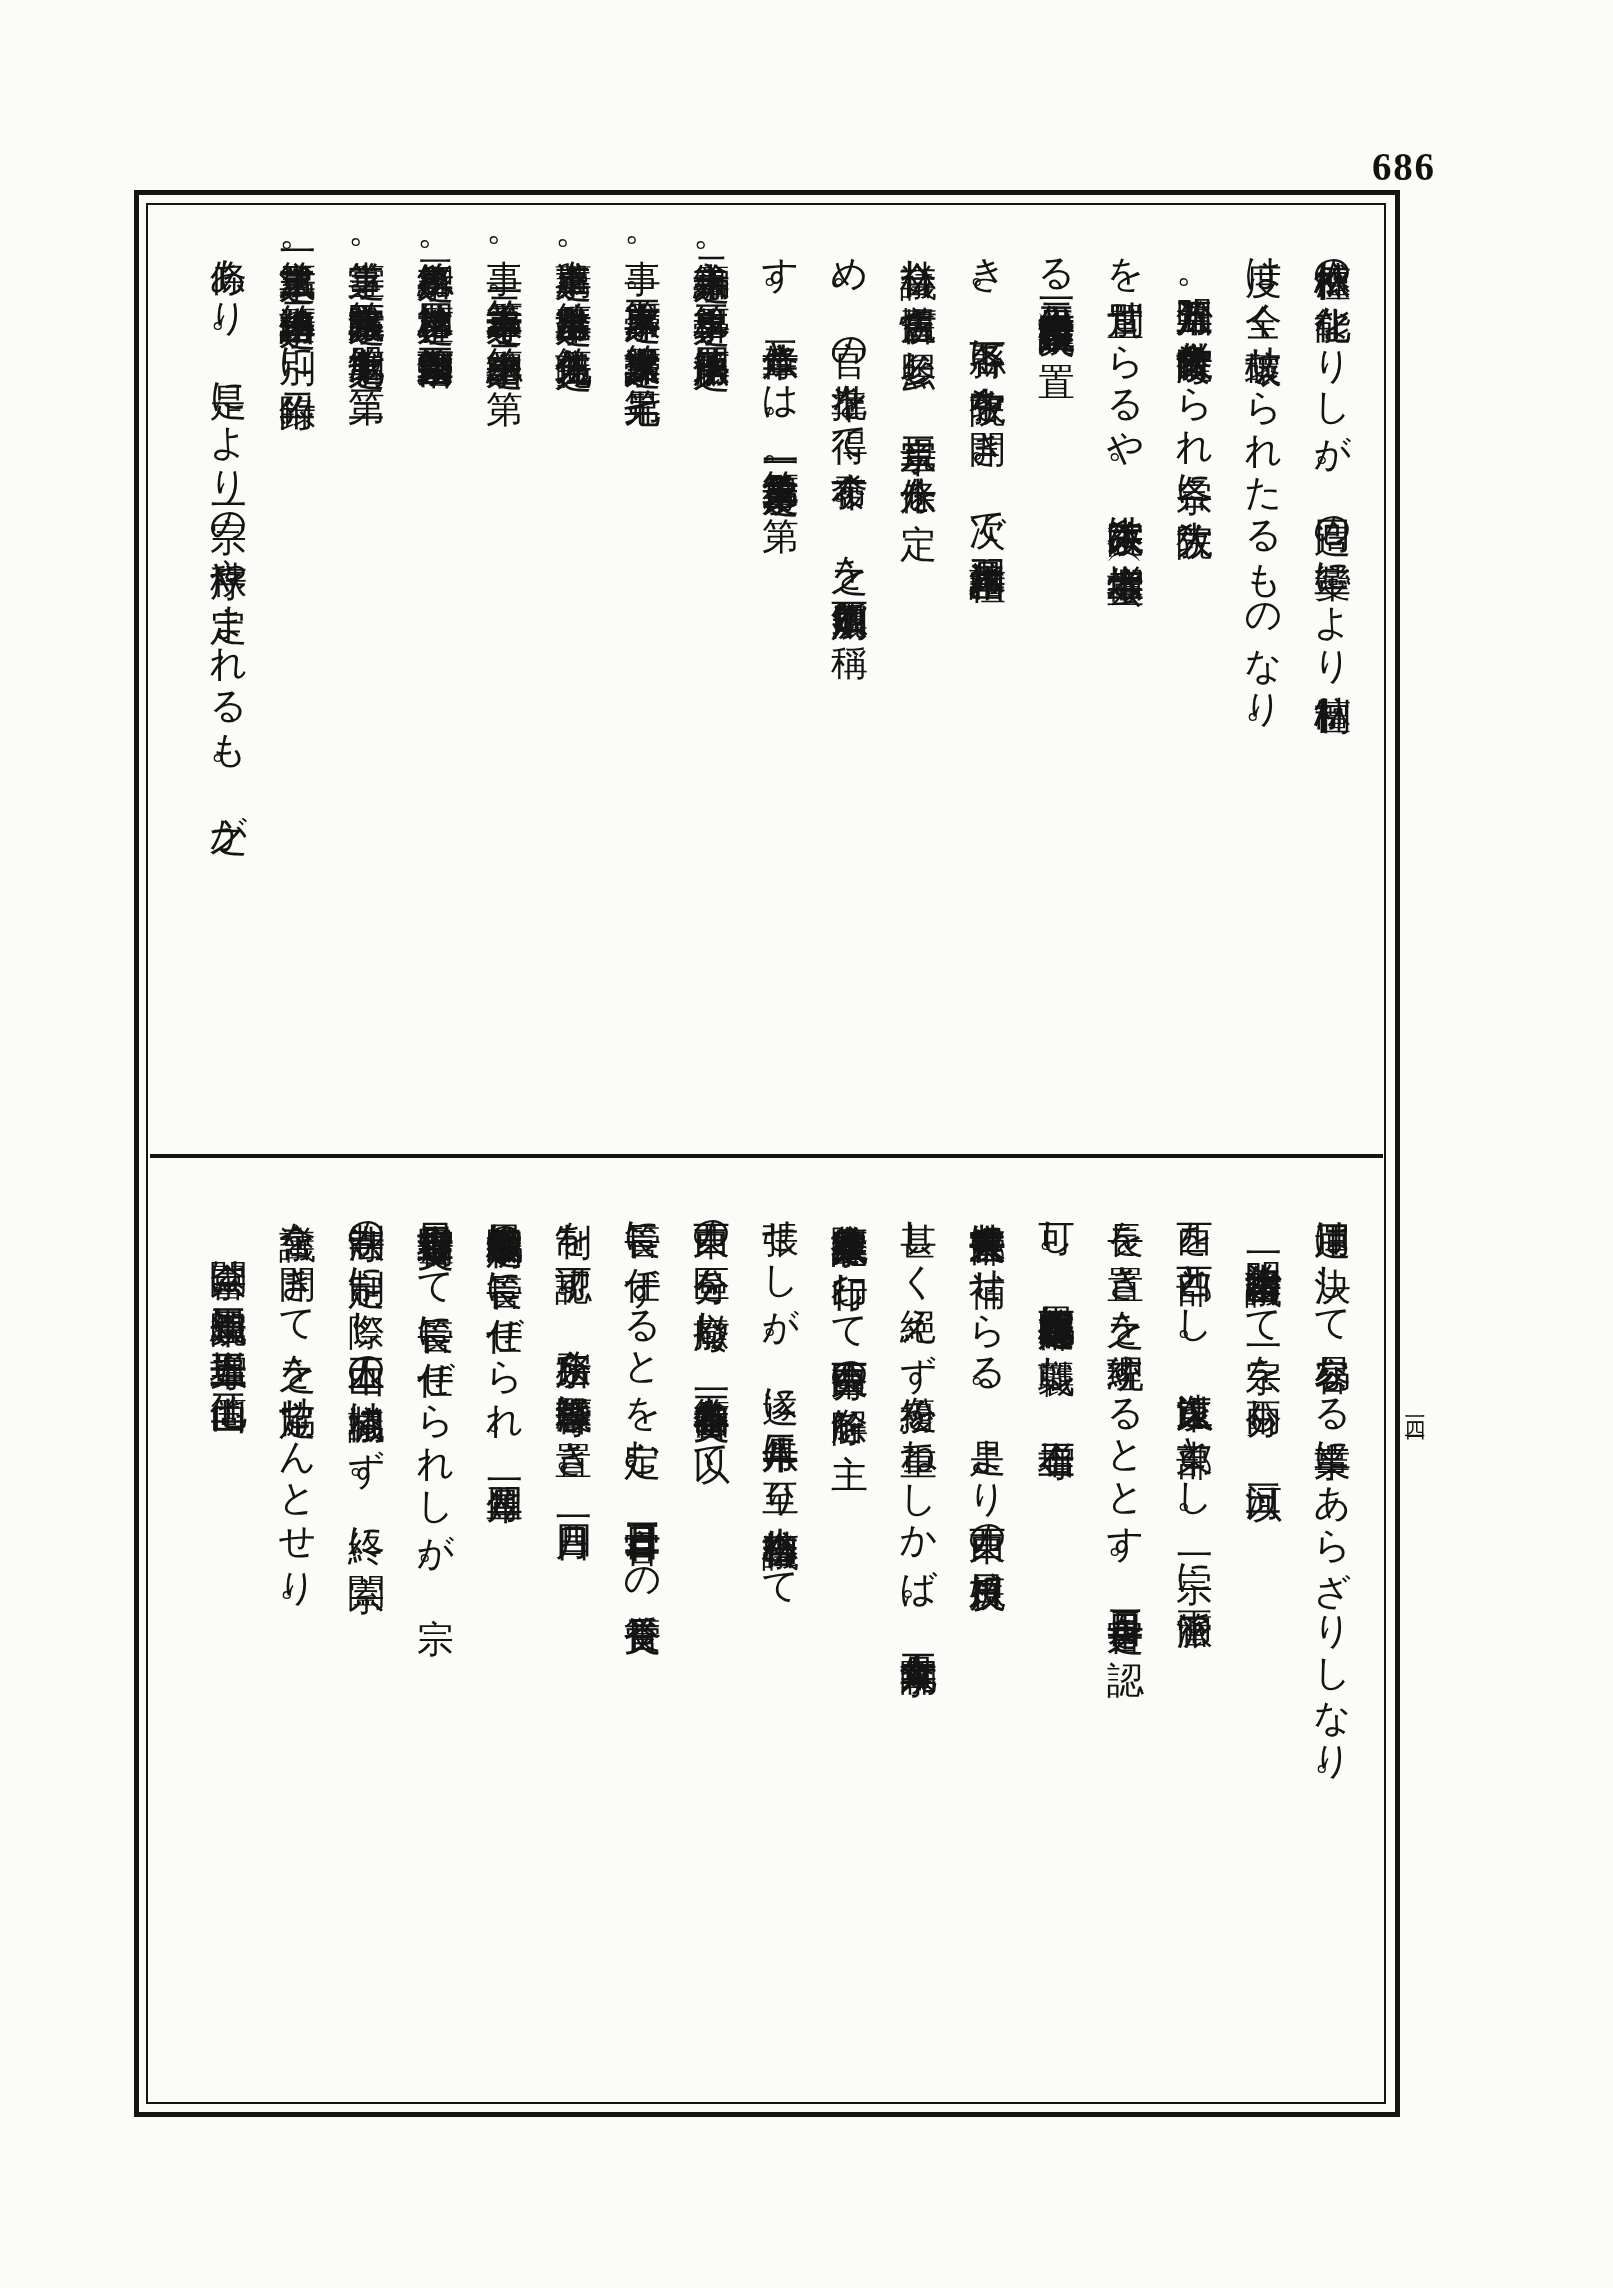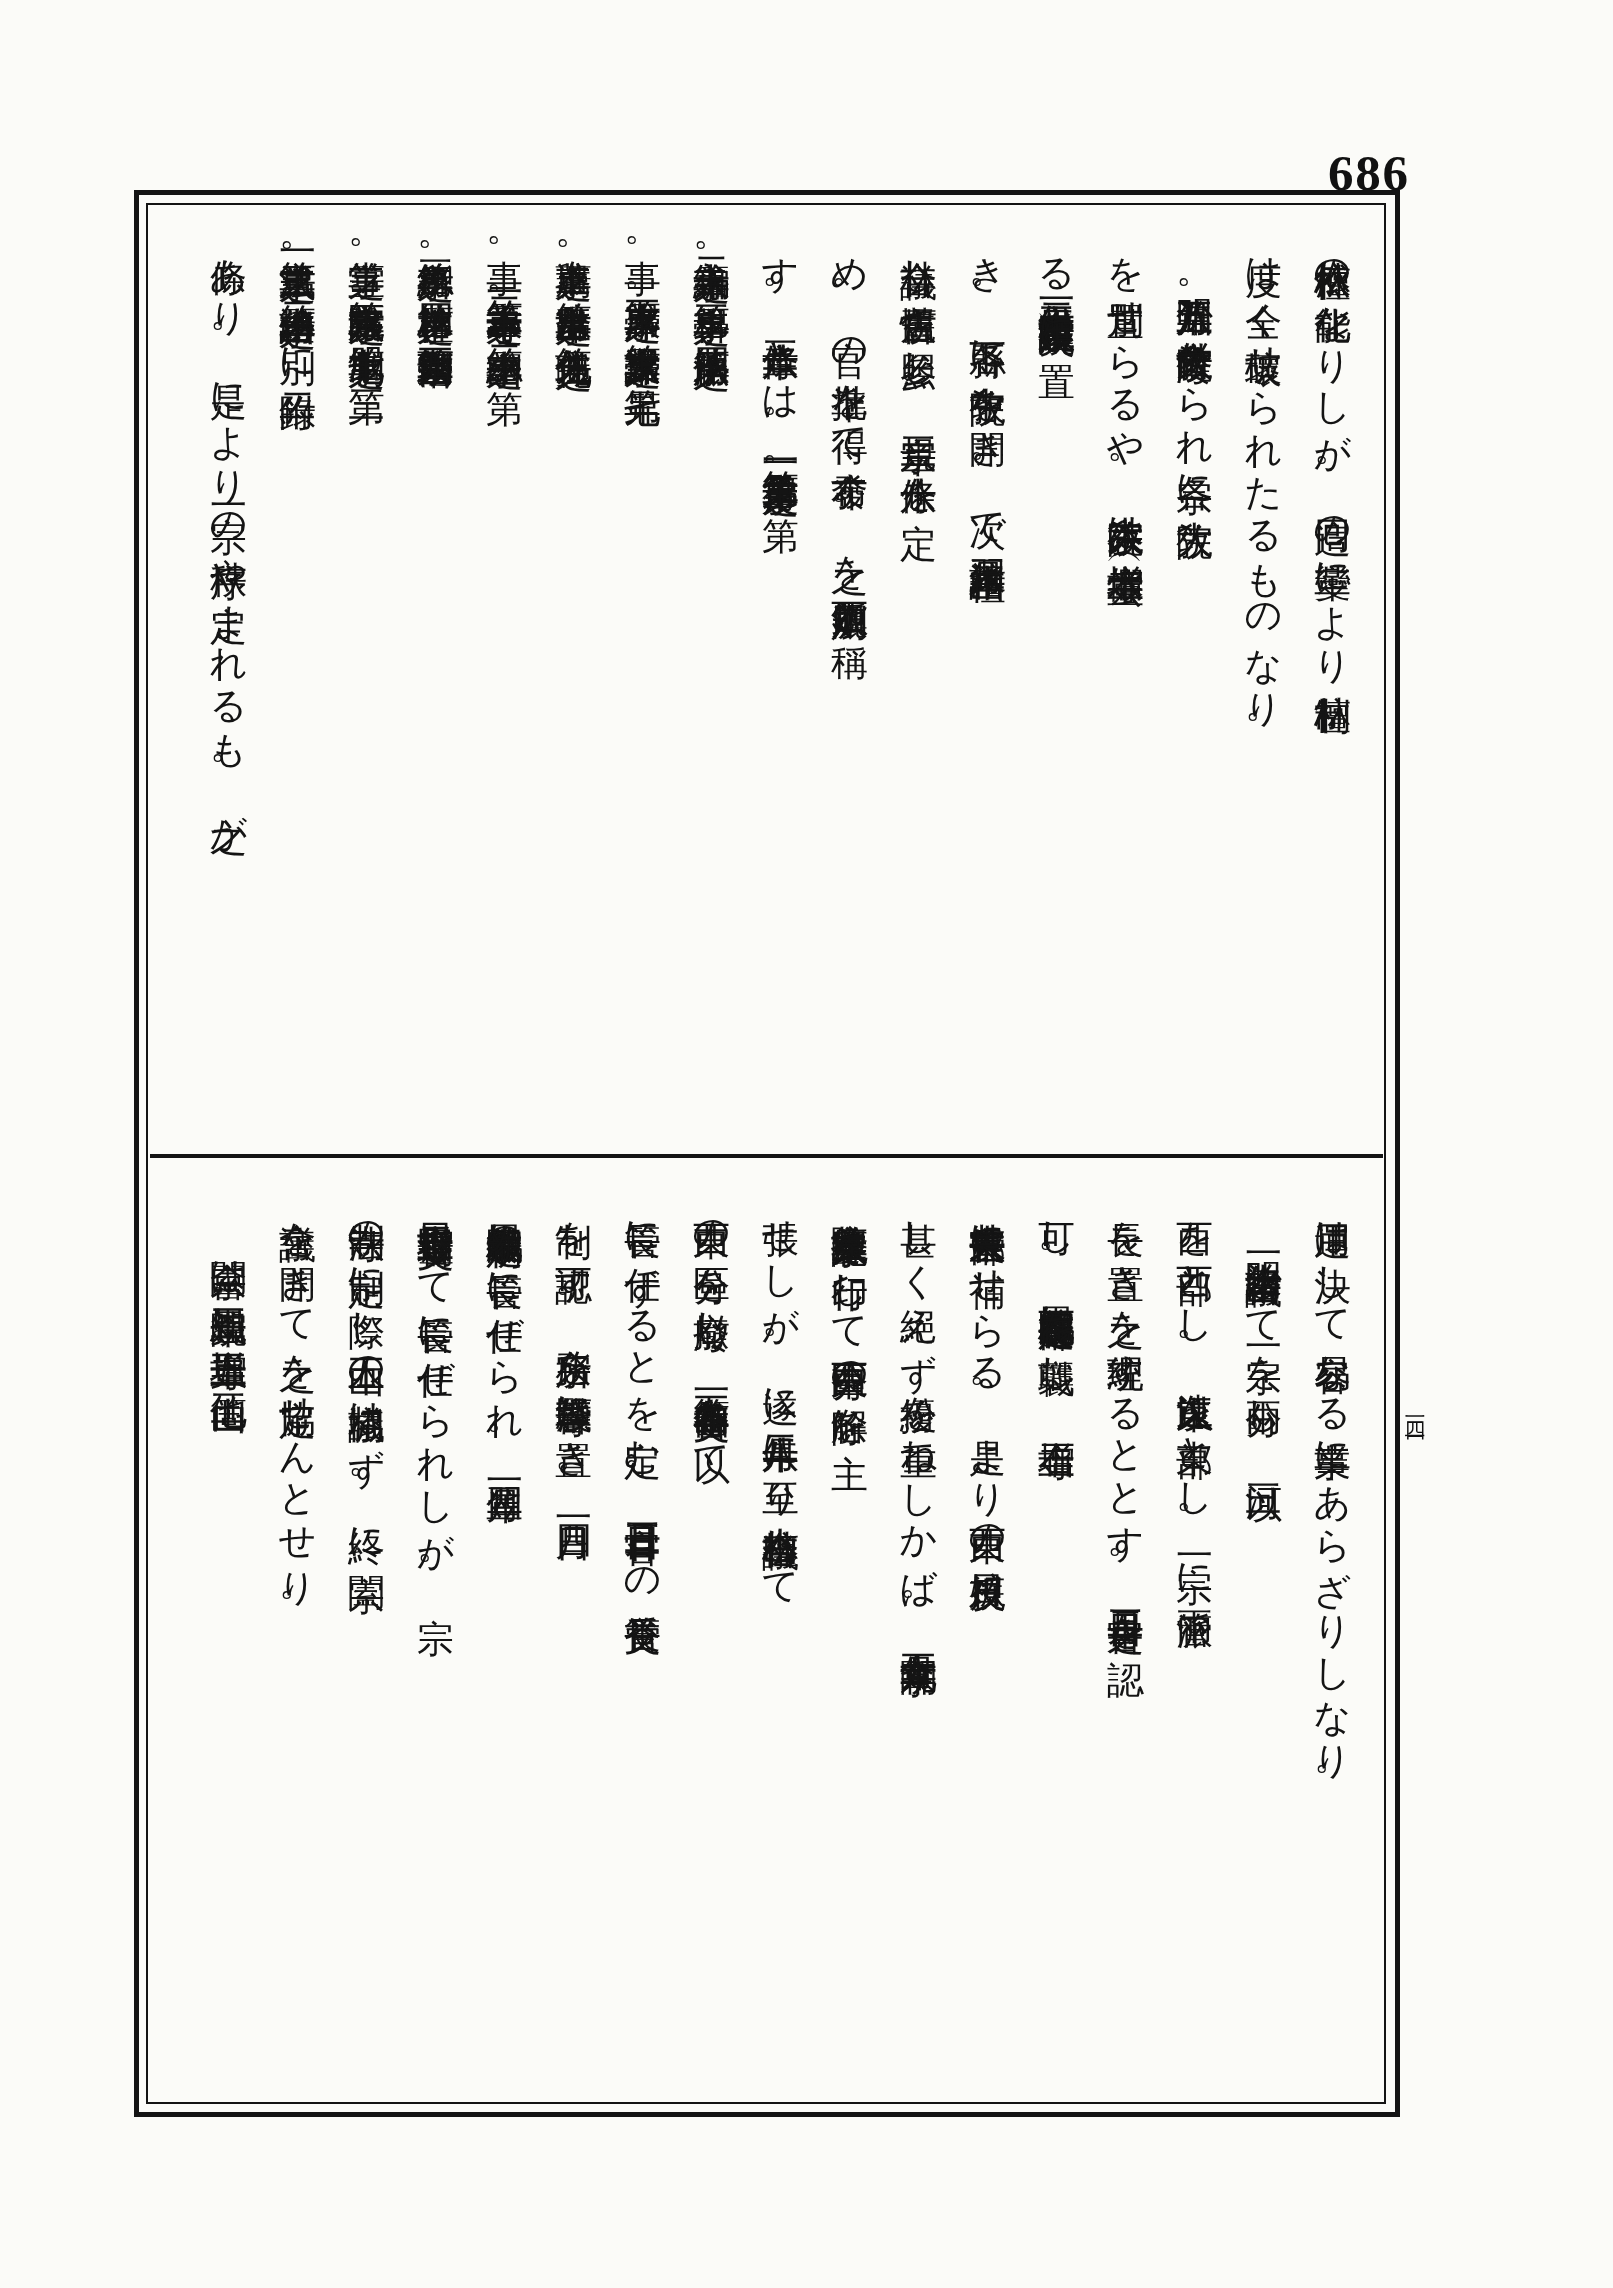--- a/index.html
+++ b/index.html
@@ -25,22 +25,22 @@
     box-sizing:border-box;
   }
   
   .block-divider{
     position:absolute;left:150px;top:1154px;
     width:1233px;height:3.7px;
     background:#141414;
   }
   
   .page-number{
-    position:absolute;left:1328px;top:144px;
-    font-size:51px;font-weight:bold;
+    position:absolute;left:1372px;top:144px;
+    font-size:39px;font-weight:bold;
     letter-spacing:1.8px;
     color:#111;
   }
   
   .folio-marker{
     position:absolute;left:1403px;top:1407px;
     writing-mode:vertical-rl;
     text-orientation:upright;
     font-size:21px;line-height:1.1;
     letter-spacing:-0.9px;

